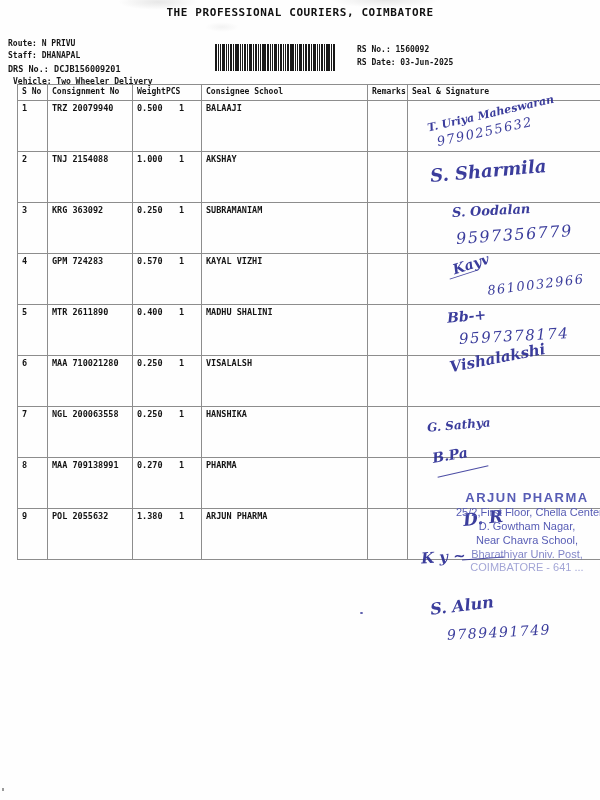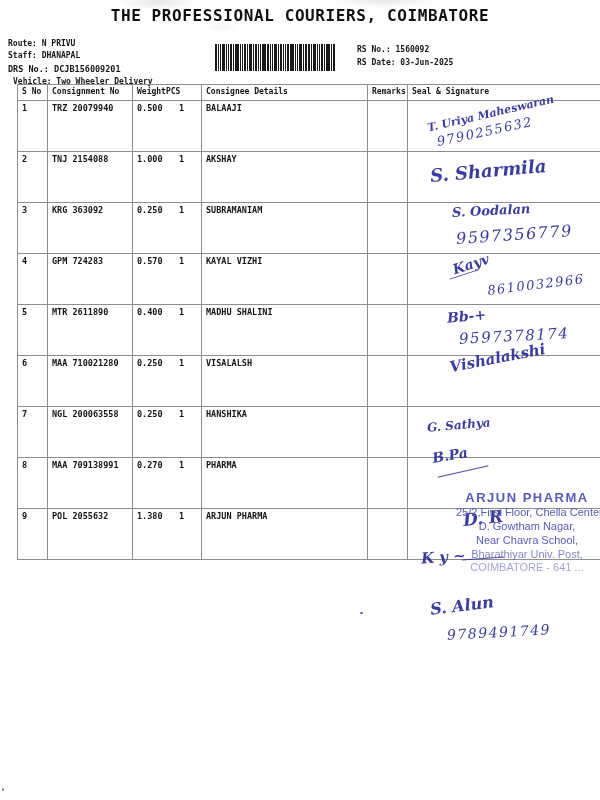--- a/index.html
+++ b/index.html
@@ -2,21 +2,21 @@
 <html><head>
 <meta charset="utf-8">
 <style>
   html,body { margin:0; padding:0; background:#ffffff; }
   .page {
     position:relative; width:600px; height:800px; background:#fefefe;
     overflow:hidden; font-family:"DejaVu Sans Mono", monospace; color:#1a1a1a;
   }
   .title {
     position:absolute; top:6px; left:0; width:100%; text-align:center;
-    font-size:16px; font-weight:bold; letter-spacing:0.6px; color:#111;
+    font-size:11px; font-weight:bold; letter-spacing:0.6px; color:#111;
   }
   .subtitle {
     position:absolute; top:23px; left:0; width:100%; text-align:center;
     font-size:11px; font-weight:bold; letter-spacing:0.2px; color:#111;
   }
   .info { position:absolute; font-size:8px; font-weight:bold; color:#161616; white-space:nowrap; }
   #barcode { position:absolute; left:215px; top:44px; width:132px; height:27px; display:flex; align-items:stretch; }
   #barcode .bar { height:100%; background:#181818; margin-right:1px; flex:none; }
   table.runsheet {
     position:absolute; left:17px; top:84px; width:594px;
@@ -125,21 +125,21 @@
         <col style="width:69px">
       <col style="width:166px">
         <col style="width:40px">
         <col style="width:204px">
     </colgroup>
     <thead>
       <tr>
         <th>S No</th>
         <th>Consignment No</th>
         <th class="wh"><span>Weight</span><span class="p">PCS</span></th>
-        <th>Consignee Details</th>
+        <th>Consignee School</th>
         <th>Remarks</th>
         <th class="seal-h">Seal &amp; Signature</th>
       </tr>
     </thead>
     <tbody>
       <tr>
           <td>1</td>
           <td>TRZ 20079940</td>
           <td class="wcell"><span class="w">0.500</span><span class="p">1</span></td>
           <td>BALAAJI</td>

